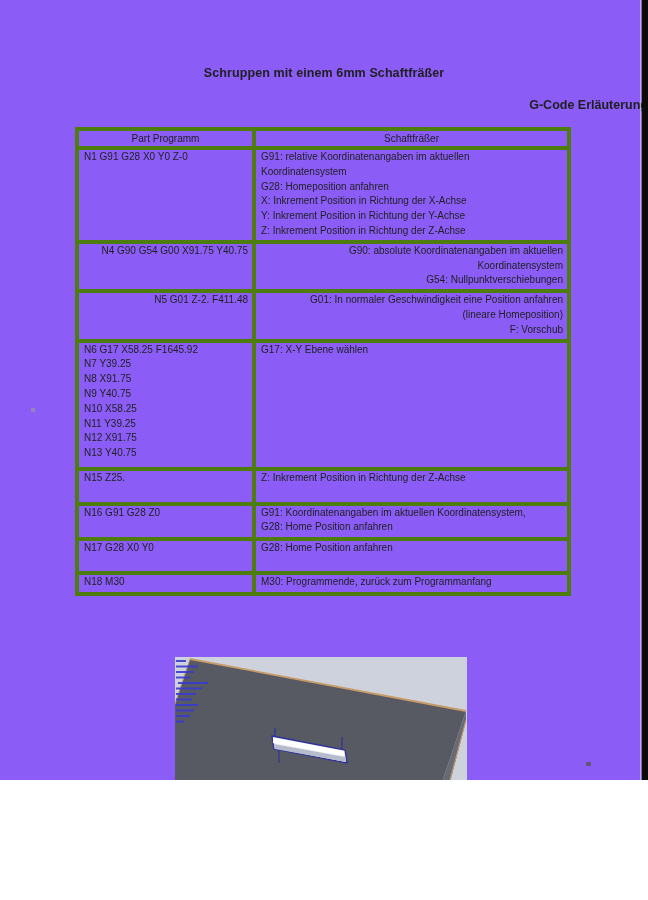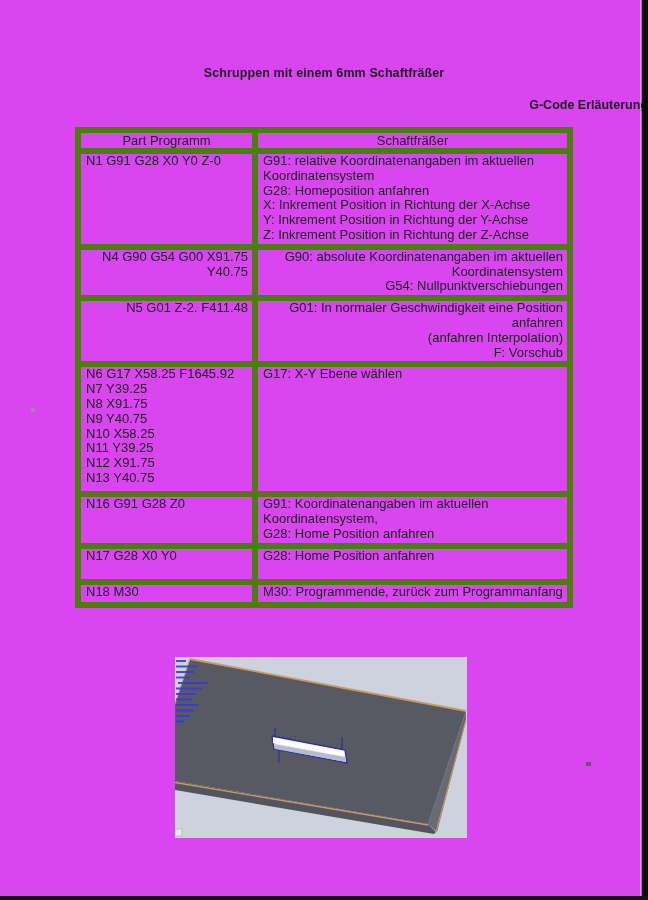--- a/index.html
+++ b/index.html
@@ -1,34 +1,34 @@
 <!DOCTYPE html>
 <html><head>
 <meta charset="utf-8">
 <style>
   html,body { margin:0; padding:0; background:#ffffff; }
   .page {
-    position:relative; width:648px; height:900px; background:#d946ef;
+    position:relative; width:648px; height:780px; background:#8b5cf6;
     font-family:"Liberation Sans", sans-serif; color:#1f1f1f; overflow:hidden;
   }
   .doc-title {
     position:absolute; top:66px; left:0; width:648px; text-align:center;
     font-size:12.5px; font-weight:bold; letter-spacing:0.1px;
   }
   .doc-subtitle {
     position:absolute; top:98px; left:0; width:648px; text-align:right;
     font-size:12.5px; font-weight:bold;
   }
   table.gcode {
     position:absolute; left:75px; top:127px; width:492px;
     border-collapse:collapse; table-layout:fixed;
   }
   table.gcode th, table.gcode td {
-    border:6px solid #4d7c0f; vertical-align:top;
-    font-size:13px; line-height:14.8px; padding:0 4px 1px 5px;
+    border:4px solid #4d7c0f; vertical-align:top;
+    font-size:10px; line-height:14.8px; padding:0 4px 1px 5px;
     font-weight:normal; overflow:hidden;
   }
   table.gcode th { text-align:center; height:13px; line-height:13px; padding:1px 0; }
   .col-code { width:177px; }
   .col-expl { width:315px; }
   .cell-text { white-space:pre-line; }
   tr.h88  td { height:88px; }
   tr.h30  td { height:29px; }
   tr.h45  td { height:44px;text-align:right; }
   tr.h124 td { height:123px; }
@@ -71,33 +71,37 @@
     </tr>
     <tr class="h45">
       <td class="cell-text">N4 G90 G54 G00 X91.75 Y40.75</td>
       <td class="cell-text">G90: absolute Koordinatenangaben im aktuellen
 Koordinatensystem
 G54: Nullpunktverschiebungen</td>
     </tr>
     <tr class="h45">
       <td class="cell-text">N5 G01 Z-2. F411.48</td>
       <td class="cell-text">G01: In normaler Geschwindigkeit eine Position anfahren
-(anfahren Interpolation)
+(lineare Homeposition)
 F: Vorschub</td>
     </tr>
     <tr class="h124">
       <td class="cell-text">N6 G17 X58.25 F1645.92
 N7 Y39.25
 N8 X91.75
 N9 Y40.75
 N10 X58.25
 N11 Y39.25
 N12 X91.75
 N13 Y40.75</td>
       <td class="cell-text">G17: X-Y Ebene wählen</td>
+    </tr>
+    <tr class="h31">
+      <td class="cell-text">N15 Z25.</td>
+      <td class="cell-text">Z: Inkrement Position in Richtung der Z-Achse</td>
     </tr>
     <tr class="h31">
       <td class="cell-text">N16 G91 G28 Z0</td>
       <td class="cell-text">G91: Koordinatenangaben im aktuellen Koordinatensystem,
 G28: Home Position anfahren</td>
     </tr>
     <tr class="h30">
       <td class="cell-text">N17 G28 X0 Y0</td>
       <td class="cell-text">G28: Home Position anfahren</td>
     </tr>

